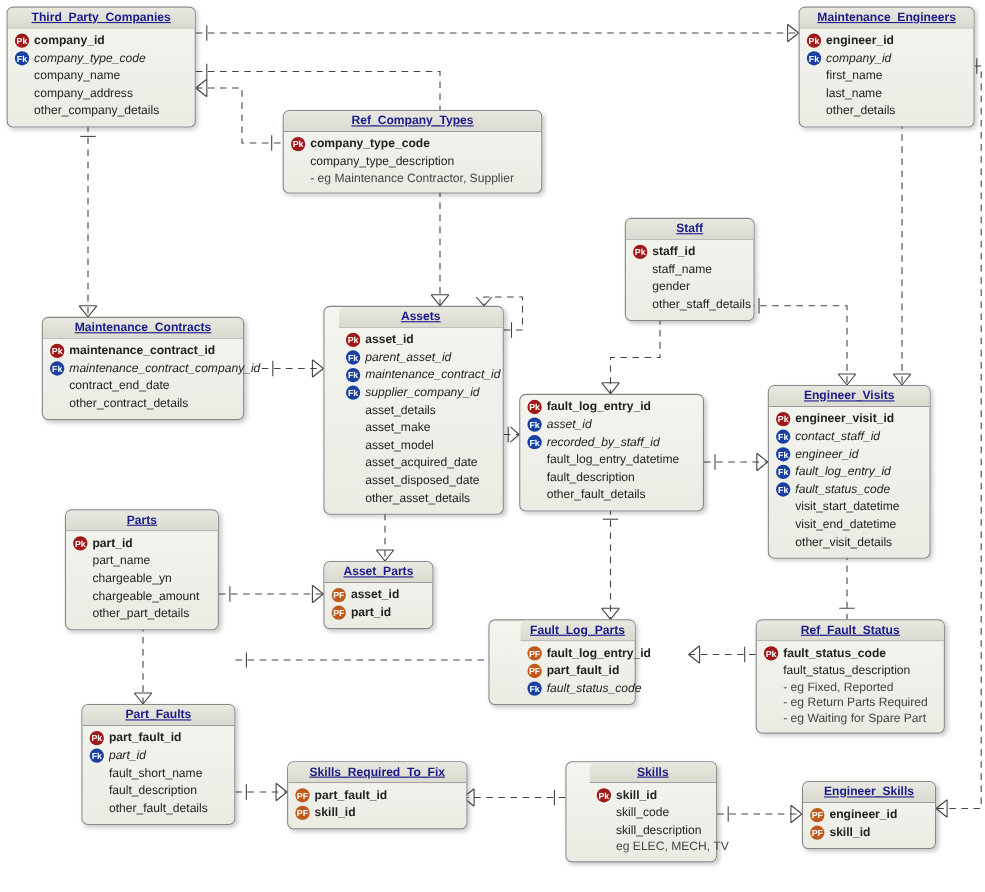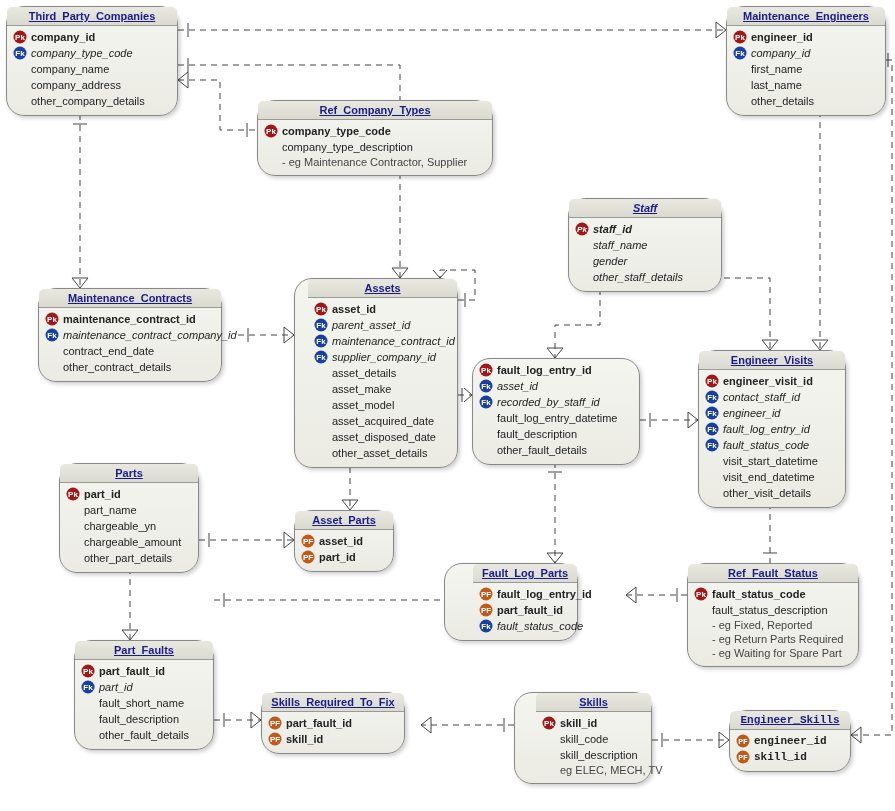--- a/index.html
+++ b/index.html
@@ -1,17 +1,17 @@
 <!DOCTYPE html>
 <html><head>
 <meta charset="utf-8">
 <style>
 *{box-sizing:border-box;margin:0;padding:0}
 body{font-family:Arial,sans-serif;font-size:11px;background:#fff;width:895px;height:811px;position:relative}
-.entity{position:absolute;background:linear-gradient(#f5f5f0,#ebebe4);border:1px solid #888;border-radius:18px;box-shadow:2px 2px 4px rgba(0,0,0,0.2)}
+.entity{position:absolute;background:linear-gradient(#f5f5f0,#ebebe4);border:1px solid #888;border-radius:6px;box-shadow:2px 2px 4px rgba(0,0,0,0.2)}
 .entity-header{background:linear-gradient(#e8e8e0,#dadad0);border-bottom:1px solid #999;border-radius:5px 5px 0 0;padding:3px 8px;text-align:center;font-weight:bold;color:#1a1a8a;text-decoration:underline;cursor:pointer}
 .entity-body{padding:3px 6px 6px}
 .attr{display:flex;align-items:center;padding:1px 0;white-space:nowrap}
 .key{display:inline-flex;width:14px;height:14px;margin-right:4px;flex-shrink:0}
 .key svg{width:14px;height:14px}
 .attr-name{color:#222}
 .attr-name.bold{font-weight:bold}
 .attr-name.italic{font-style:italic}
 .attr-note{color:#444;padding-left:18px}
 svg.rels{position:absolute;top:0;left:0;width:895px;height:811px;pointer-events:none}
@@ -293,21 +293,21 @@
       <div class="attr">
         <span class="key"></span>
         <span class="attr-name">asset_disposed_date</span>
       </div>
       <div class="attr">
         <span class="key"></span>
         <span class="attr-name">other_asset_details</span>
       </div>
     </div>
   </div>
-<div class="entity" style="left: 568px; top: 198px; width: 154px; font-style: italic;">
+<div class="entity" style="left: 568px; top: 198px; width: 118px;">
     <div class="entity-header">Staff</div>
     <div class="entity-body">
       <div class="attr">
         <span class="key">
           <svg viewBox="0 0 14 14">
             <circle cx="7" cy="7" r="6.5" fill="#a01818"></circle>
             <text x="7" y="10" text-anchor="middle" font-size="8" fill="#fff" font-weight="bold">Pk</text>
           </svg>
         </span>
         <span class="attr-name bold">staff_id</span>
@@ -571,21 +571,21 @@
       <div class="attr">
         <span class="key"></span>
         <span class="attr-name">fault_description</span>
       </div>
       <div class="attr">
         <span class="key"></span>
         <span class="attr-name">other_fault_details</span>
       </div>
     </div>
   </div>
-<div class="entity" style="left: 261px; top: 692px; width: 144px;">
+<div class="entity" style="left: 261px; top: 692px; width: 164px;">
     <div class="entity-header">Skills_Required_To_Fix</div>
     <div class="entity-body">
       <div class="attr">
         <span class="key">
           <svg viewBox="0 0 14 14">
             <circle cx="7" cy="7" r="6.5" fill="#c05a1a"></circle>
             <text x="7" y="10" text-anchor="middle" font-size="8" fill="#fff" font-weight="bold">PF</text>
           </svg>
         </span>
         <span class="attr-name bold">part_fault_id</span>
@@ -619,21 +619,21 @@
       </div>
       <div class="attr">
         <span class="key"></span>
         <span class="attr-name">skill_description</span>
       </div>
       <div class="attr">
         <span class="attr-note">eg ELEC, MECH, TV</span>
       </div>
     </div>
   </div>
-<div class="entity" style="left: 729px; top: 710px; width: 122px; font-family: Liberation Mono, monospace;">
+<div class="entity" style="left: 729px; top: 710px; width: 122px;">
     <div class="entity-header">Engineer_Skills</div>
     <div class="entity-body">
       <div class="attr">
         <span class="key">
           <svg viewBox="0 0 14 14">
             <circle cx="7" cy="7" r="6.5" fill="#c05a1a"></circle>
             <text x="7" y="10" text-anchor="middle" font-size="8" fill="#fff" font-weight="bold">PF</text>
           </svg>
         </span>
         <span class="attr-name bold">engineer_id</span>

